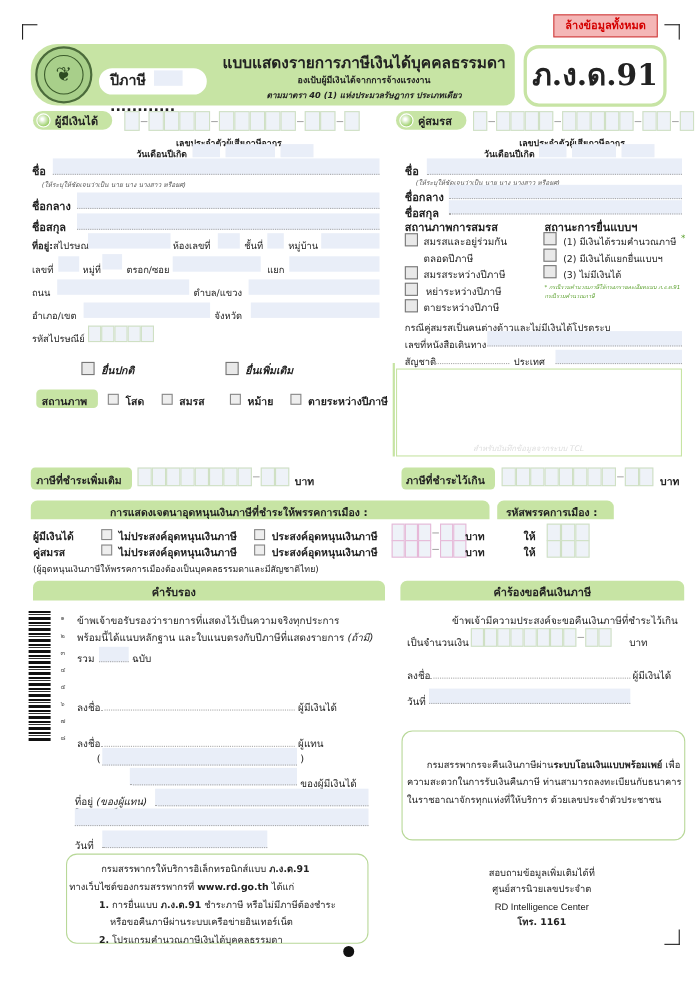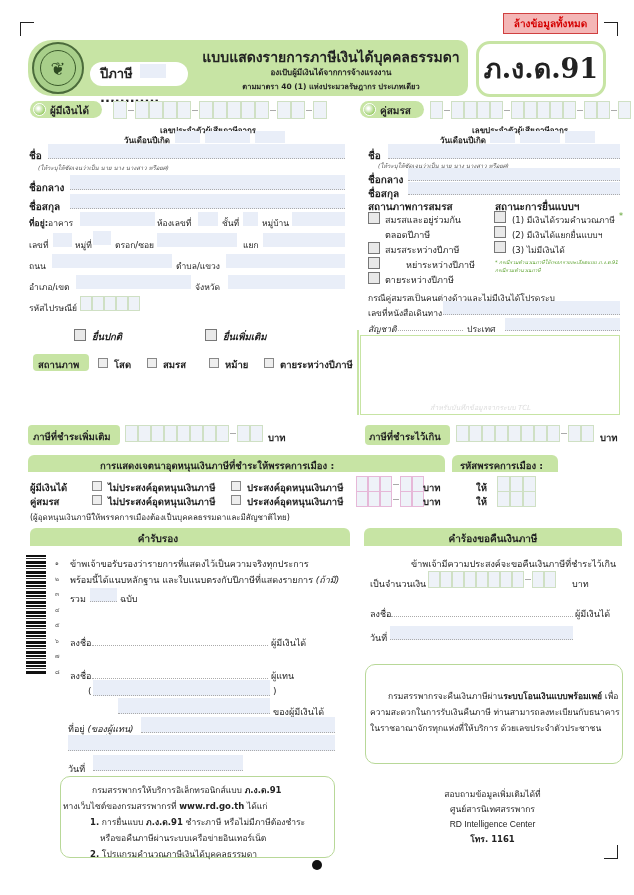--- a/index.html
+++ b/index.html
@@ -29,21 +29,21 @@
 <div class="abs" style="left:503px;top:13px;width:95px;height:21px;background:#f4b6b6;border:1px solid #d04040;color:#d40000;font-weight:bold;font-size:10px;text-align:center;line-height:19px;">ล้างข้อมูลทั้งหมด</div>
 
 <div class="abs g" style="left:28px;top:40px;width:440px;height:56px;border-radius:24px 10px 10px 24px;"></div>
 <div class="abs" style="left:32px;top:42px;width:52px;height:52px;border-radius:50%;border:2px solid #4b6b3b;background:#a8cf8a;display:flex;align-items:center;justify-content:center;">
   <div style="width:36px;height:36px;border-radius:50%;border:1px solid #3b5b2b;display:flex;align-items:center;justify-content:center;font-size:18px;color:#2d4a22;">❦</div>
 </div>
 <div class="abs" style="left:90px;top:62px;width:98px;height:24px;background:#fff;border-radius:12px;font-weight:bold;font-size:13px;line-height:24px;padding-left:10px;">ปีภาษี ............</div>
 <div class="abs gfield" style="left:140px;top:64px;width:26px;height:14px;"></div>
 <div class="abs bold" style="left:196px;top:46px;width:270px;text-align:center;font-size:14px;">แบบแสดงรายการภาษีเงินได้บุคคลธรรมดา</div>
 <div class="abs bold" style="left:196px;top:66px;width:270px;text-align:center;font-size:8px;">องเปับผู้มีเงินได้จากการจ้างแรงงาน</div>
-<div class="abs bold" style="left:196px;top:80px;width:270px;text-align:center;font-size:7.5px;">ตามมาตรา 40 (1) แห่งประมวลรัษฎากร ประเภทเดียว</div>
+<div class="abs bold" style="left:196px;top:80px;width:270px;text-align:center;font-size:7.5px;font-style:italic;">ตามมาตรา 40 (1) แห่งประมวลรัษฎากร ประเภทเดียว</div>
 <div class="abs" style="left:476px;top:41px;width:130px;height:56px;border:3px solid #c7e4a4;border-radius:14px;font-family:'DejaVu Serif',serif;font-weight:bold;font-size:27px;text-align:center;line-height:50px;">ภ.ง.ด.91</div>
 
 <div class="abs g" style="left:30px;top:101px;width:72px;height:17px;border-radius:10px;"></div>
 <div class="abs" style="left:33px;top:103px;width:13px;height:13px;border-radius:50%;background:radial-gradient(circle at 40% 40%,#fff 10%,#9ccf6a 70%);border:1px solid #fff;"></div>
 <div class="lbl bold" style="left:50px;top:103px;font-size:10px;">ผู้มีเงินได้</div>
 <div class="boxes" style="left:113px;top:101px;">
   <div class="b"></div>
     <div class="d"></div>
     <div class="b"></div>
     <div class="b"></div>
@@ -68,21 +68,21 @@
 <div class="abs gfield" style="left:255px;top:131px;width:30px;height:12px;"></div>
 
 <div class="lbl bold" style="left:29px;top:148px;font-size:10px;">ชื่อ</div>
 <div class="abs gfield dotline" style="left:48px;top:144px;width:297px;height:15px;"></div>
 <div class="lbl" style="left:38px;top:163px;font-size:6px;font-style:italic;color:#555;">(ให้ระบุให้ชัดเจนว่าเป็น นาย นาง นางสาว หรือยศ)</div>
 <div class="lbl bold" style="left:29px;top:180px;font-size:10px;">ชื่อกลาง</div>
 <div class="abs gfield dotline" style="left:70px;top:175px;width:275px;height:15px;"></div>
 <div class="lbl bold" style="left:29px;top:199px;font-size:10px;">ชื่อสกุล</div>
 <div class="abs gfield dotline" style="left:70px;top:194px;width:275px;height:15px;"></div>
 
-<div class="lbl" style="left:29px;top:216px;font-size:8.5px;"><span class="bold">ที่อยู่:</span><span>อาคาร</span></div>
+<div class="lbl" style="left:29px;top:216px;font-size:8.5px;"><span class="bold">ที่อยู่:</span><span>สไปรษณ</span></div>
 <div class="abs gfield" style="left:80px;top:212px;width:75px;height:14px;"></div>
 <div class="lbl" style="left:157px;top:216px;font-size:8.5px;">ห้องเลขที่</div>
 <div class="abs gfield" style="left:198px;top:212px;width:20px;height:14px;"></div>
 <div class="lbl" style="left:222px;top:216px;font-size:8.5px;">ชั้นที่</div>
 <div class="abs gfield" style="left:243px;top:212px;width:15px;height:14px;"></div>
 <div class="lbl" style="left:262px;top:216px;font-size:8.5px;">หมู่บ้าน</div>
 <div class="abs gfield" style="left:292px;top:212px;width:53px;height:14px;"></div>
 
 <div class="lbl" style="left:29px;top:238px;font-size:8.5px;">เลขที่</div>
 <div class="abs gfield" style="left:53px;top:233px;width:19px;height:14px;"></div>
@@ -166,37 +166,37 @@
 
 <div class="lbl bold" style="left:368px;top:199px;font-size:10px;">สถานภาพการสมรส</div>
 <div class="lbl bold" style="left:495px;top:199px;font-size:10px;">สถานะการยื่นแบบฯ</div>
 
 <div class="cbl" style="left:368px;top:212px;"></div>
 <div class="lbl" style="left:385px;top:213px;font-size:9px;">สมรสและอยู่ร่วมกัน</div>
 <div class="lbl" style="left:385px;top:228px;font-size:9px;">ตลอดปีภาษี</div>
 <div class="cbl" style="left:368px;top:242px;"></div>
 <div class="lbl" style="left:385px;top:243px;font-size:9px;">สมรสระหว่างปีภาษี</div>
 <div class="cbl" style="left:368px;top:257px;"></div>
-<div class="lbl" style="left:406px;top:258px;font-size:9px;">หย่าระหว่างปีภาษี</div>
+<div class="lbl" style="left:387px;top:258px;font-size:9px;">หย่าระหว่างปีภาษี</div>
 <div class="cbl" style="left:368px;top:272px;"></div>
 <div class="lbl" style="left:385px;top:273px;font-size:9px;">ตายระหว่างปีภาษี</div>
 
 <div class="cbl" style="left:494px;top:211px;"></div>
 <div class="lbl" style="left:512px;top:213px;font-size:8.5px;">(1) มีเงินได้รวมคำนวณภาษี</div>
 <div class="lbl" style="left:619px;top:212px;font-size:8px;color:#5aa02c;">*</div>
 <div class="cbl" style="left:494px;top:226px;"></div>
 <div class="lbl" style="left:512px;top:228px;font-size:8.5px;">(2) มีเงินได้แยกยื่นแบบฯ</div>
 <div class="cbl" style="left:494px;top:241px;"></div>
 <div class="lbl" style="left:512px;top:243px;font-size:8.5px;">(3) ไม่มีเงินได้</div>
 <div class="abs" style="left:495px;top:258px;width:125px;font-size:5px;line-height:8px;color:#5aa02c;font-style:italic;">* กรณีรวมคำนวณภาษีให้กรอกรายละเอียดแบบ ภ.ง.ด.91 กรณีรวมคำนวณภาษี</div>
 
 <div class="lbl" style="left:368px;top:291px;font-size:8.5px;">กรณีคู่สมรสเป็นคนต่างด้าวและไม่มีเงินได้โปรดระบุ</div>
 <div class="lbl" style="left:368px;top:306px;font-size:8.5px;">เลขที่หนังสือเดินทาง</div>
 <div class="abs gfield dotline" style="left:443px;top:301px;width:177px;height:14px;"></div>
-<div class="lbl" style="left:368px;top:322px;font-size:8.5px;font-style:italic;">สัญชาติ</div>
+<div class="lbl" style="left:368px;top:322px;font-size:8.5px;">สัญชาติ</div>
 <div class="abs dotline" style="left:393px;top:318px;width:70px;height:13px;"></div>
 <div class="lbl" style="left:467px;top:322px;font-size:8.5px;">ประเทศ</div>
 <div class="abs gfield dotline" style="left:505px;top:318px;width:115px;height:13px;"></div>
 
 <div class="abs" style="left:360px;top:335px;width:260px;height:80px;border:1px solid #c7e4a4;"></div>
 <div class="lbl" style="left:430px;top:402px;font-size:7px;color:#ddd;font-style:italic;">สำหรับบันทึกข้อมูลจากระบบ TCL</div>
 <div class="abs" style="left:357px;top:330px;width:2px;height:85px;background:#c7e4a4;"></div>
 
 <div class="abs g" style="left:28px;top:425px;width:92px;height:20px;border-radius:4px;"></div>
 <div class="lbl bold" style="left:33px;top:429px;font-size:9.5px;">ภาษีที่ชำระเพิ่มเติม</div>
@@ -350,16 +350,16 @@
 <div class="abs dotline" style="left:391px;top:603px;width:182px;height:14px;"></div>
 <div class="lbl" style="left:575px;top:607px;font-size:9px;">ผู้มีเงินได้</div>
 <div class="lbl" style="left:370px;top:631px;font-size:9px;">วันที่</div>
 <div class="abs gfield dotline" style="left:390px;top:626px;width:183px;height:14px;"></div>
 
 <div class="abs" style="left:365px;top:664px;width:258px;height:100px;border:1px solid #b8d898;border-radius:10px;"></div>
 <div class="abs" style="left:370px;top:688px;width:250px;font-size:8.5px;line-height:16px;text-indent:18px;"><span>กรมสรรพากรจะคืนเงินภาษีผ่าน</span><b>ระบบโอนเงินแบบพร้อมเพย์</b> <span>เพื่อความสะดวกในการรับเงินคืนภาษี ท่านสามารถลงทะเบียนกับธนาคารในราชอาณาจักรทุกแห่งที่ให้บริการ ด้วยเลขประจำตัวประชาชน</span></div>
 
 <div class="abs" style="left:420px;top:787px;width:145px;text-align:center;font-size:8.5px;line-height:15px;">
   <div>สอบถามข้อมูลเพิ่มเติมได้ที่</div>
-  <div>ศูนย์สารนิเทศสรรพากร</div>
+  <div>ศูนย์สารนิวยเลขประจำต</div>
   <div style="font-family:'Liberation Sans',sans-serif;">RD Intelligence Center</div>
   <div style="font-weight:bold;">โทร. 1161</div>
 </div>
 
 </body></html>

